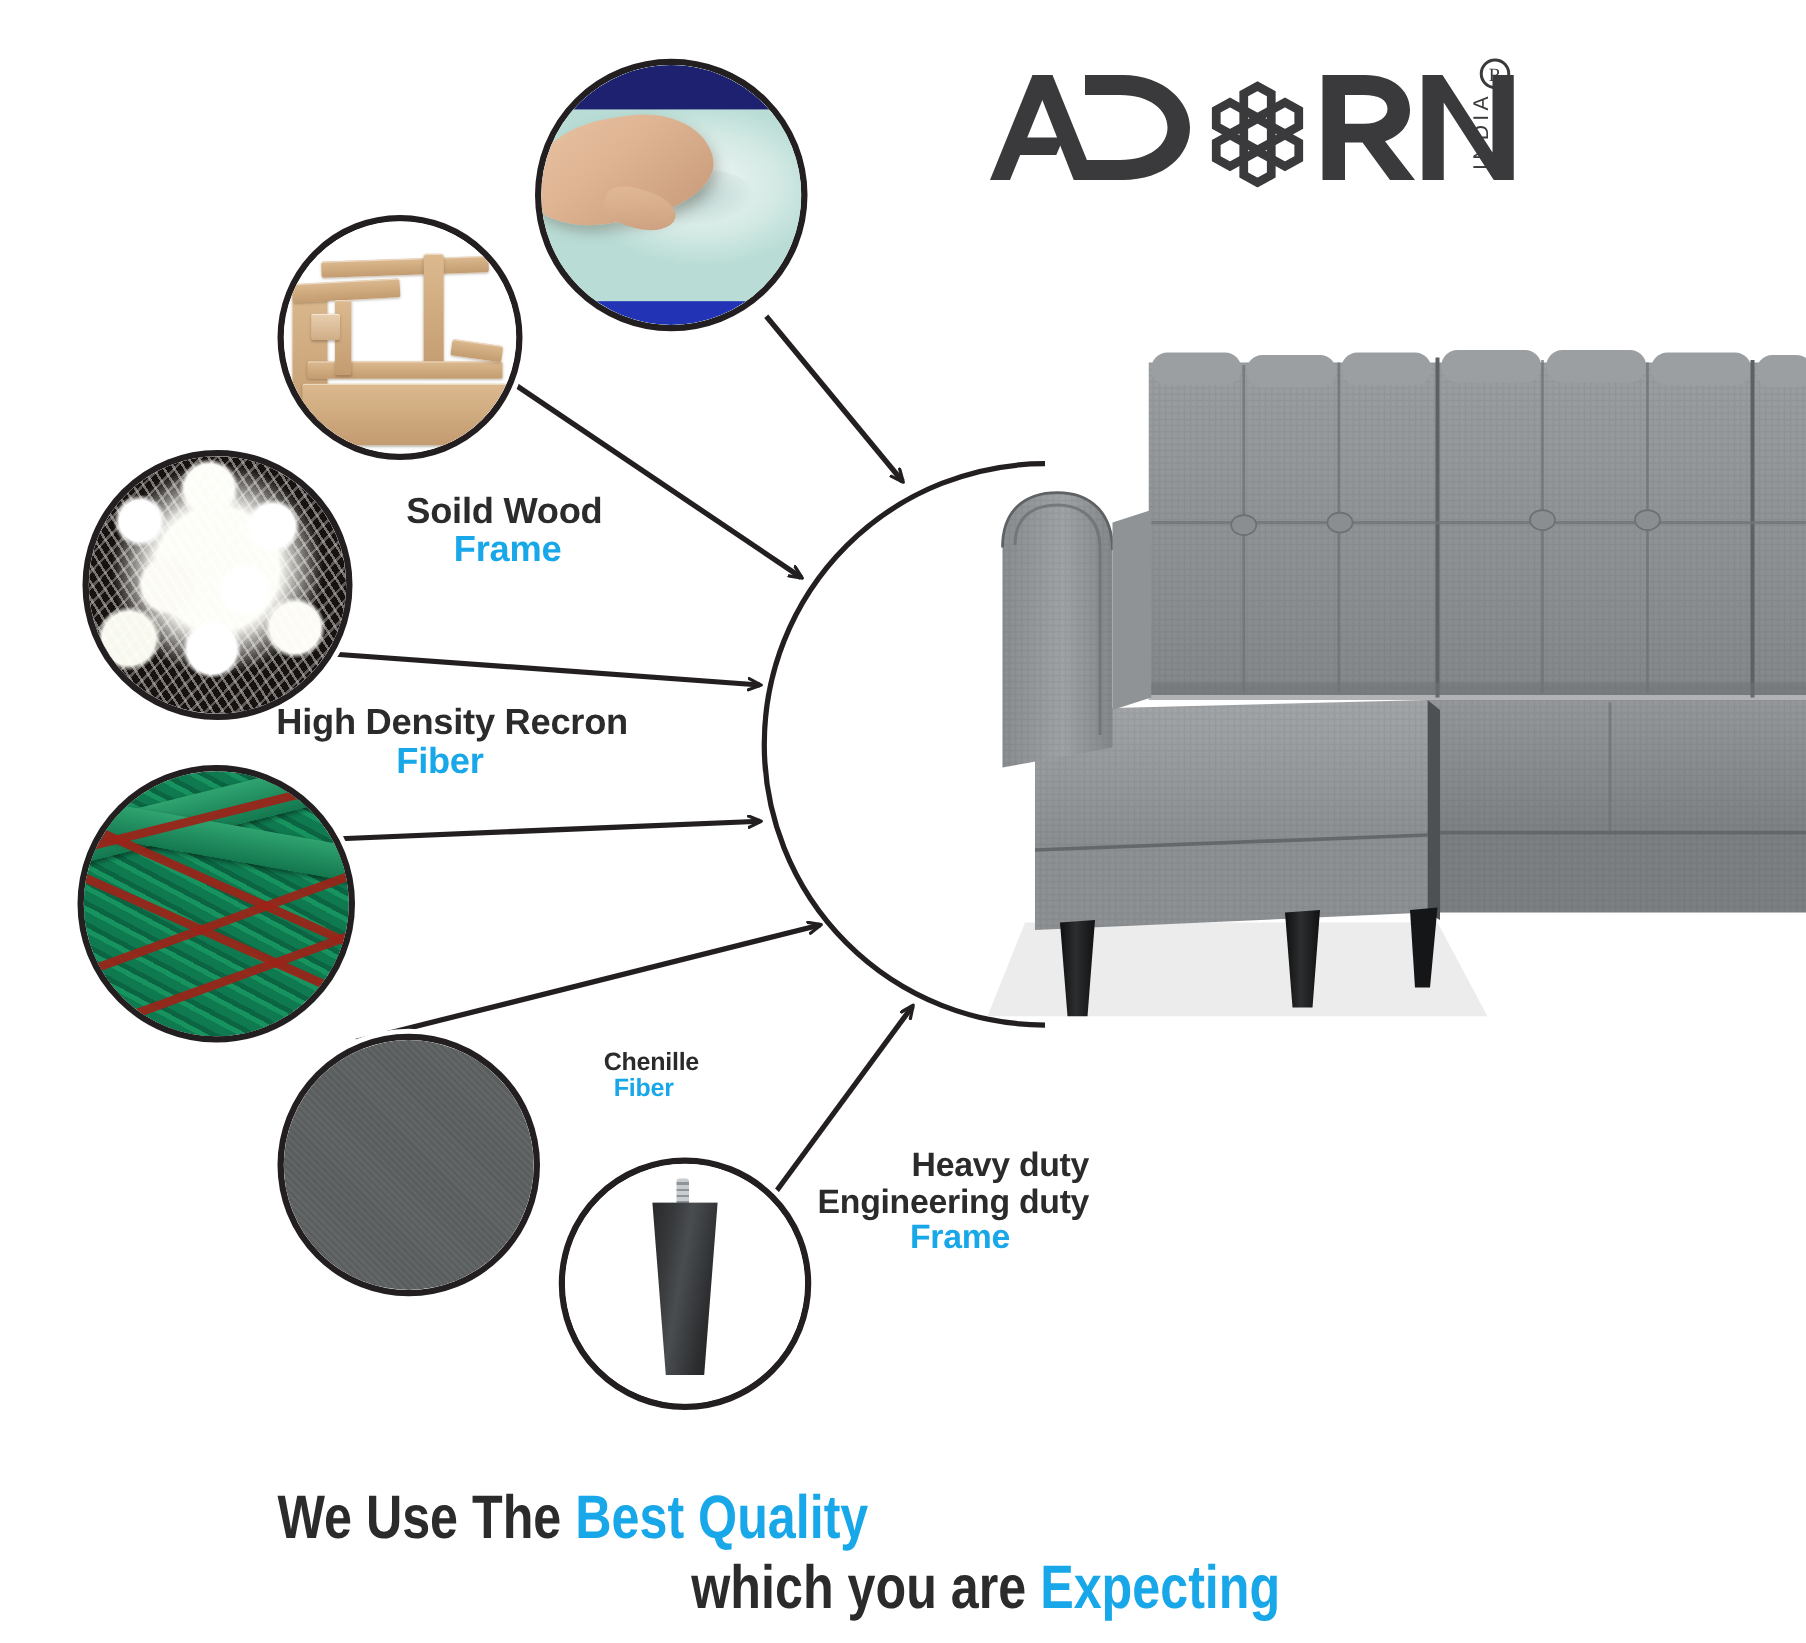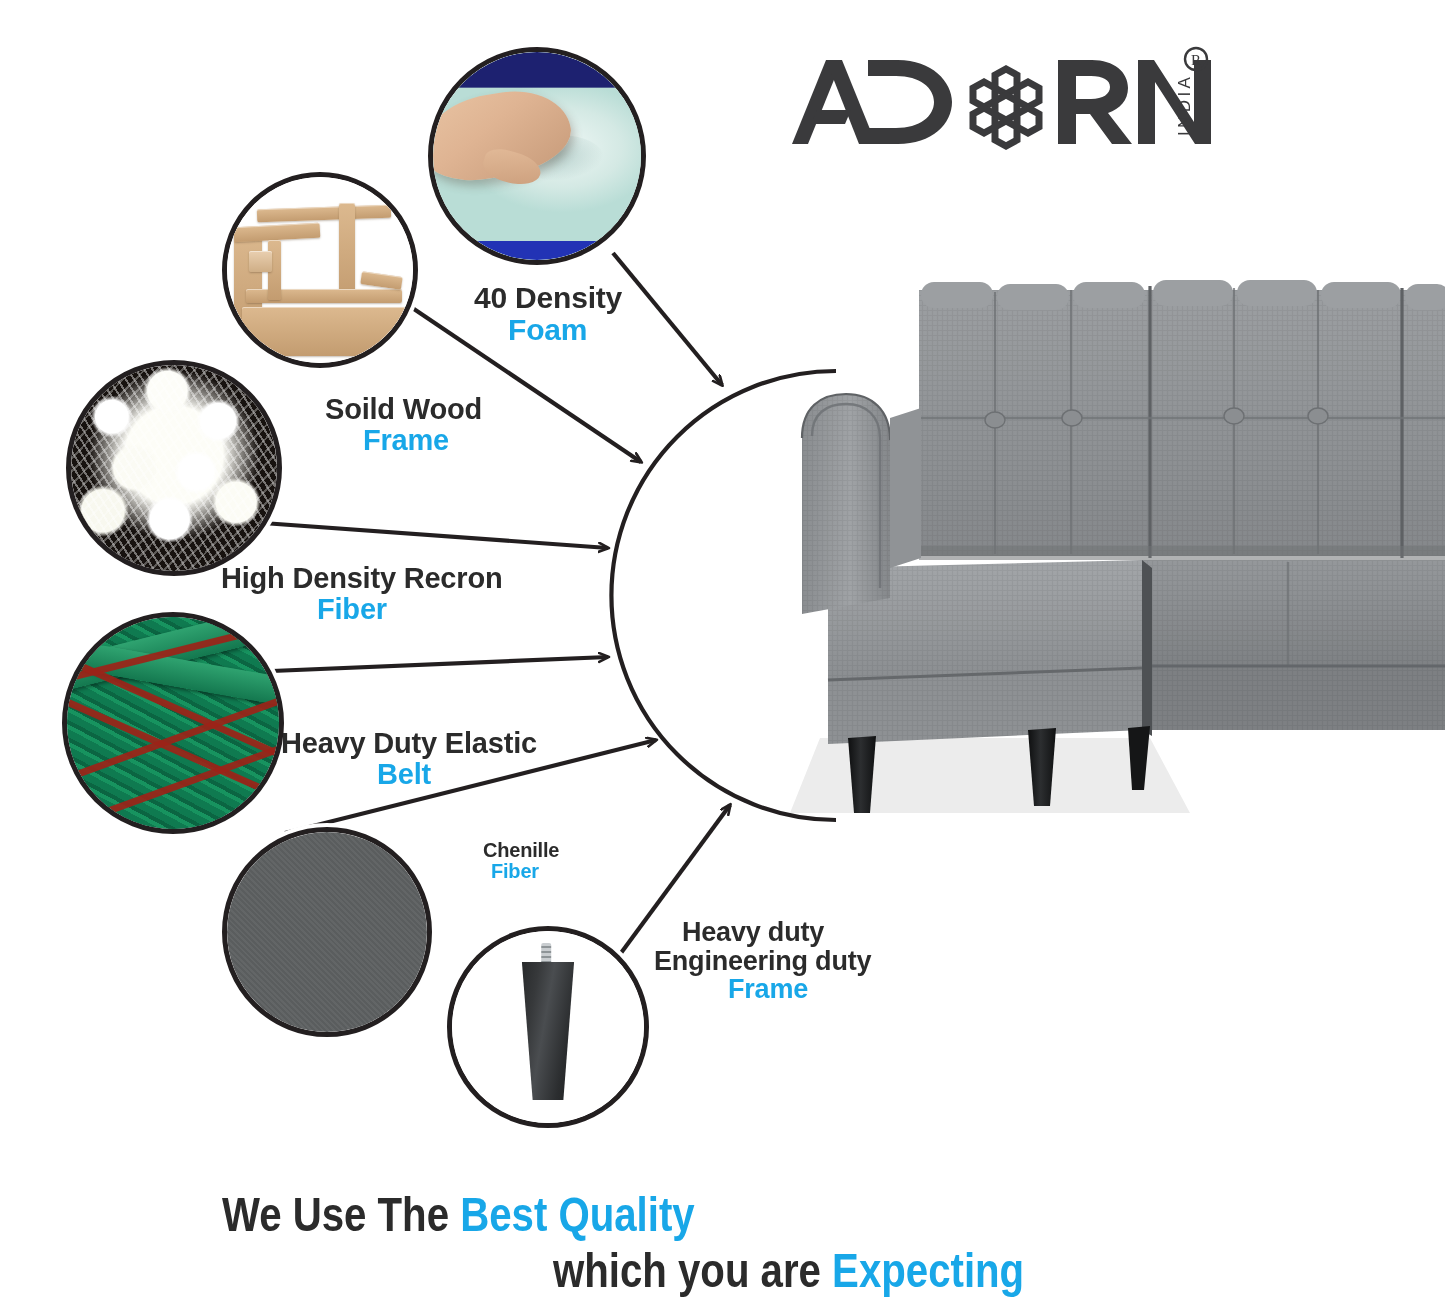--- a/index.html
+++ b/index.html
@@ -379,47 +379,39 @@
       <path d="M100 150 L131 140 V290 L100 300 Z" fill="#909396"></path>
 
       <g>
         <path d="M58 470 L86 468 L80 545 L64 545 Z" fill="url(#gLeg)"></path>
         <path d="M238 462 L266 460 L260 538 L244 538 Z" fill="url(#gLeg)"></path>
         <path d="M338 460 L360 458 L354 522 L342 522 Z" fill="#151617"></path>
       </g>
     </svg>
   </div>
 
-  <div class="lbl" style="left:474px; top:282px; font-size:30px;">
-    <span class="l1 dark">40 Density</span>
-    <span class="l2 accent" style="margin-left:34px;">Foam</span>
-  </div>
 
   <div class="lbl" style="left:221px; top:563px; font-size:29px;">
     <span class="l1 dark">High Density Recron</span>
     <span class="l2 accent" style="margin-left:96px;">Fiber</span>
   </div>
 
   <div class="lbl" style="left:325px; top:394px; font-size:29px;">
     <span class="l1 dark">Soild Wood</span>
     <span class="l2 accent" style="margin-left:38px;">Frame</span>
   </div>
 
-  <div class="lbl" style="left:281px; top:728px; font-size:29px;">
-    <span class="l1 dark">Heavy Duty Elastic</span>
-    <span class="l2 accent" style="margin-left:96px;">Belt</span>
-  </div>
 
   <div class="lbl" style="left:483px; top:840px; font-size:20px;">
     <span class="l1 dark">Chenille</span>
     <span class="l2 accent" style="margin-left:8px;">Fiber</span>
   </div>
 
   <div class="lbl" style="left:654px; top:918px; font-size:27px;">
-    <span class="l1 dark" style="margin-left:28px;">Heavy duty</span>
+    <span class="l1 dark" style="margin-left:44px;text-align:right;">Heavy duty</span>
     <span class="l2 dark">Engineering duty</span>
     <span class="l3 accent" style="margin-left:74px;">Frame</span>
   </div>
 
   <div class="tagline">
     <div class="tag-line tag1">
       <span class="t-dark">We Use The</span>
       <span class="t-accent">Best Quality</span>
     </div>
     <div class="tag-line tag2">

